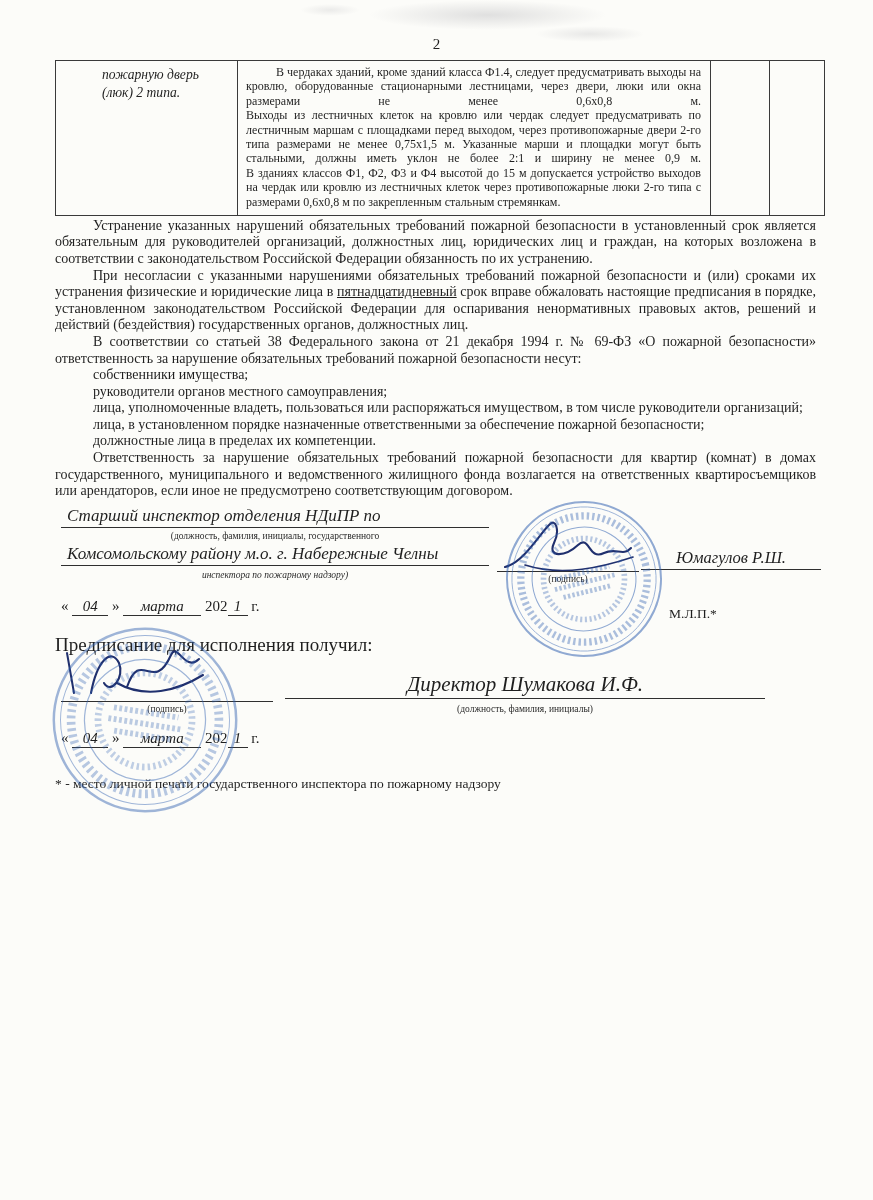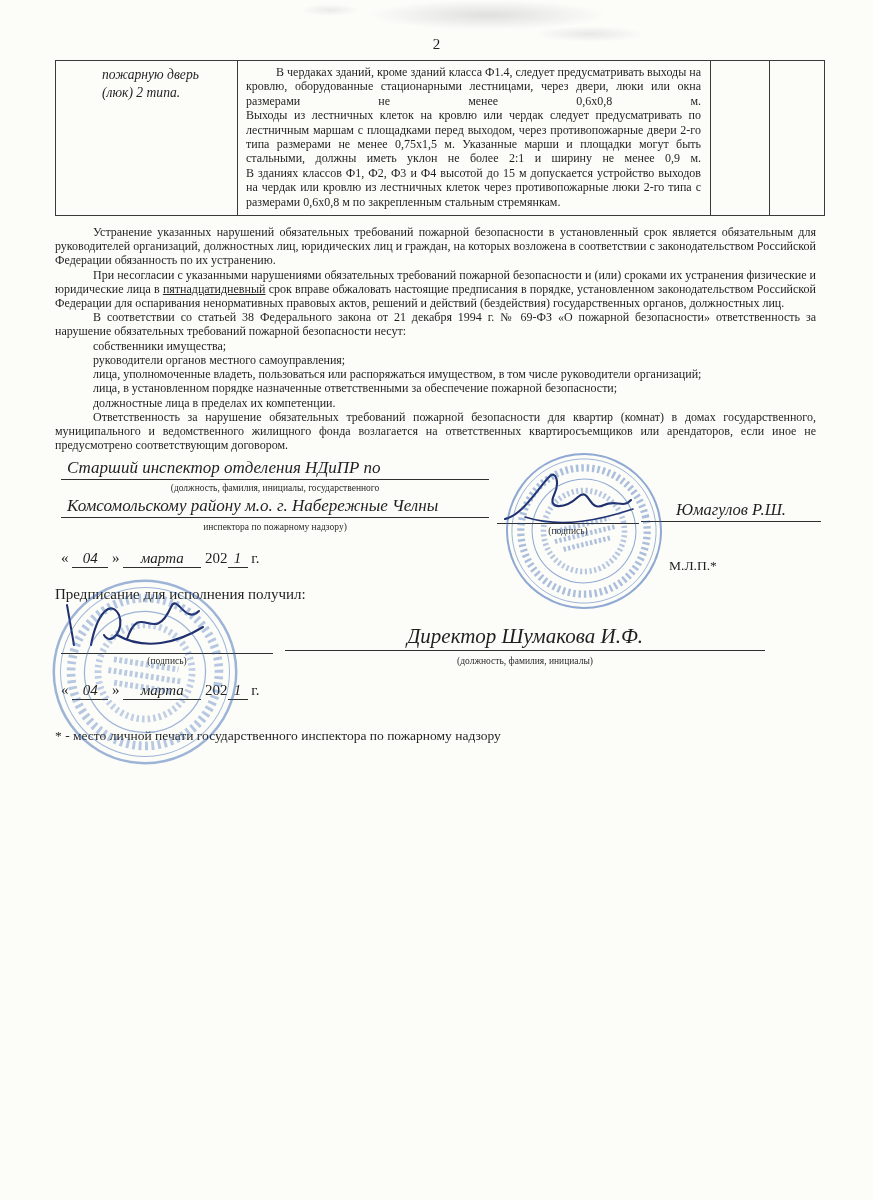--- a/index.html
+++ b/index.html
@@ -29,40 +29,40 @@
   table.vtable td { border:1.5px solid #3a3a3a; vertical-align:top; }
   td.cell-item { width:182px; padding:5px 6px 6px 46px; }
   td.cell-req  { width:473px; padding:4px 9px 6px 8px; }
   td.cell-e1   { width:59px; }
   td.cell-e2   { width:55px; }
   .violation-text { font-style:italic; font-size:13.6px; line-height:1.3; }
   .cell-req p { font-size:12px; line-height:1.2; text-align:justify; hyphens:auto; }
   .cell-req p.first { text-indent:30px; }
   .cell-req p.jl { text-align-last:justify; }
 
-  .body-text { margin-top:9px; width:761px; font-size:12px; line-height:1.185; text-align:justify; }
+  .body-text { margin-top:2px; width:761px; font-size:14px; line-height:1.185; text-align:justify; }
   .body-text p { hyphens:auto; }
   .body-text p.ind { text-indent:38px; }
   .body-text p.li  { padding-left:38px; text-align:left; }
   .u-term { text-decoration:underline; }
 
   .signing { position:relative; margin-top:6px; width:770px; height:320px; font-size:15px; }
   .fill-line { border-bottom:1.3px solid #2f2f2f; }
   .pos-line { position:absolute; font-style:italic; font-size:17px; padding:0 4px 1px 6px; white-space:nowrap; }
   .cap { position:absolute; font-size:9.5px; text-align:center; color:#2a2a2a; }
   .sig-line { position:absolute; }
   .sig-line svg { position:absolute; overflow:visible; }
   .name-line { position:absolute; font-style:italic; font-size:16.5px; text-align:center; padding-bottom:1px; white-space:nowrap; }
   .date-line { position:absolute; font-size:15px; white-space:nowrap; }
   .date-fill { display:inline-block; border-bottom:1.3px solid #2f2f2f; text-align:center; font-style:italic; }
   .df-day { min-width:36px; }
   .df-month { min-width:78px; }
   .df-year { min-width:20px; }
   .mlp { position:absolute; font-size:13.5px; }
-  .received { position:absolute; font-size:15px; }
+  .received { position:absolute; font-size:19px; }
   .footnote { position:absolute; font-size:13.5px; }
 
   .stamp { position:absolute; color:#2e5fb0; opacity:.52; pointer-events:none; }
   .stamp svg { display:block; }
   .ink { color:#20306e; }
 </style>
 </head>
 <body>
 
 <div class="page">
@@ -102,21 +102,21 @@
       <p class="li">лица, в установленном порядке назначенные ответственными за обеспечение пожарной безопасности;</p>
       <p class="li">должностные лица в пределах их компетенции.</p>
       <p class="ind">Ответственность за нарушение обязательных требований пожарной безопасности для квартир (комнат) в домах государственного, муниципального и ведомственного жилищного фонда возлагается на ответственных квартиросъемщиков или арендаторов, если иное не предусмотрено соответствующим договором.</p>
     </div>
 
     <div class="signing">
 
       <div class="pos-line fill-line" style="left:6px; top:0; width:428px;">Старший инспектор отделения НДиПР по</div>
       <div class="cap" style="left:6px; top:25px; width:428px;">(должность, фамилия, инициалы, государственного</div>
       <div class="pos-line fill-line" style="left:6px; top:38px; width:428px;">Комсомольскому району м.о. г. Набережные Челны</div>
-      <div class="cap" style="left:6px; top:64px; width:428px;">инспектора по пожарному надзору)</div>
+      <div class="cap" style="left:6px; top:64px; width:428px;font-style:italic;">инспектора по пожарному надзору)</div>
 
       <div class="sig-line fill-line" style="left:442px; top:14px; width:142px; height:52px;">
         <svg class="ink" width="140" height="62" viewBox="0 0 140 62" style="left:0; bottom:-8px;">
           <path d="M8,50 C26,46 42,18 52,8 C59,0 63,14 57,26 C50,41 68,40 81,28 C93,17 91,44 107,36 C119,30 126,40 134,31" fill="none" stroke="currentColor" stroke-width="2.1" stroke-linecap="round"></path>
           <path d="M28,48 C66,60 106,50 136,40" fill="none" stroke="currentColor" stroke-width="1.7" stroke-linecap="round"></path>
         </svg>
       </div>
       <div class="cap" style="left:442px; top:68px; width:142px;">(подпись)</div>
 
       <div class="name-line fill-line" style="left:586px; top:42px; width:180px;">Юмагулов Р.Ш.</div>

